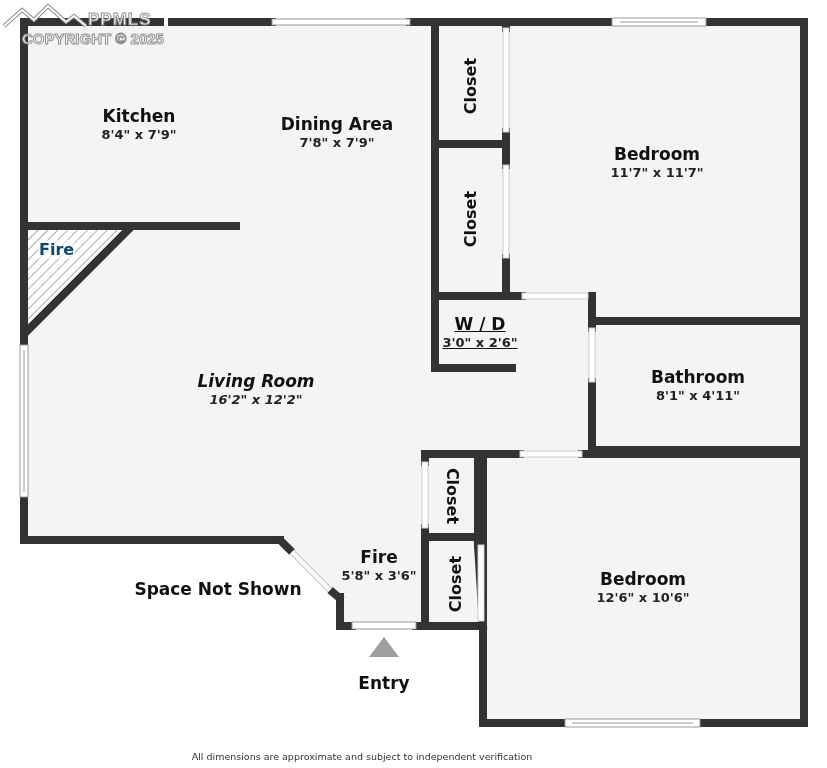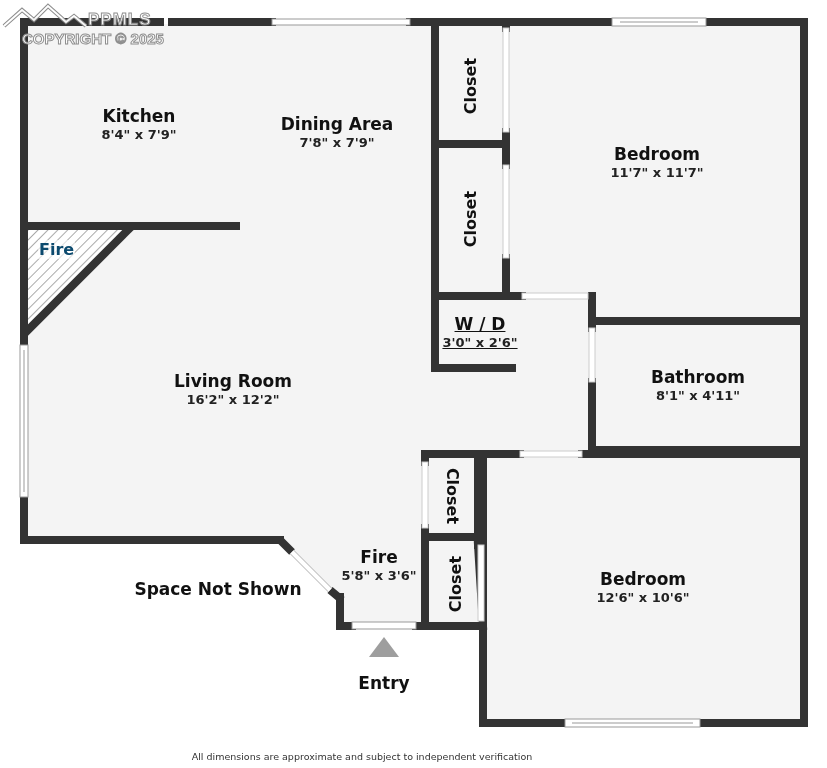--- a/index.html
+++ b/index.html
@@ -126,21 +126,21 @@
   <span class="dim">7'8" x 7'9"</span>
 </div>
 <div class="lbl" style="left:657px; top:163px;">
   <span class="name">Bedroom</span>
   <span class="dim">11'7" x 11'7"</span>
 </div>
 <div class="lbl" style="left:480px; top:333px;text-decoration:underline;">
   <span class="name">W / D</span>
   <span class="dim">3'0" x 2'6"</span>
 </div>
-<div class="lbl" style="left:233px; top:390px;">
+<div class="lbl" style="left:256px; top:390px;font-style:italic;">
   <span class="name">Living Room</span>
   <span class="dim">16'2" x 12'2"</span>
 </div>
 <div class="lbl" style="left:698px; top:386px;">
   <span class="name">Bathroom</span>
   <span class="dim">8'1" x 4'11"</span>
 </div>
 <div class="lbl" style="left:379px; top:566px;">
   <span class="name">Fire</span>
   <span class="dim">5'8" x 3'6"</span>

